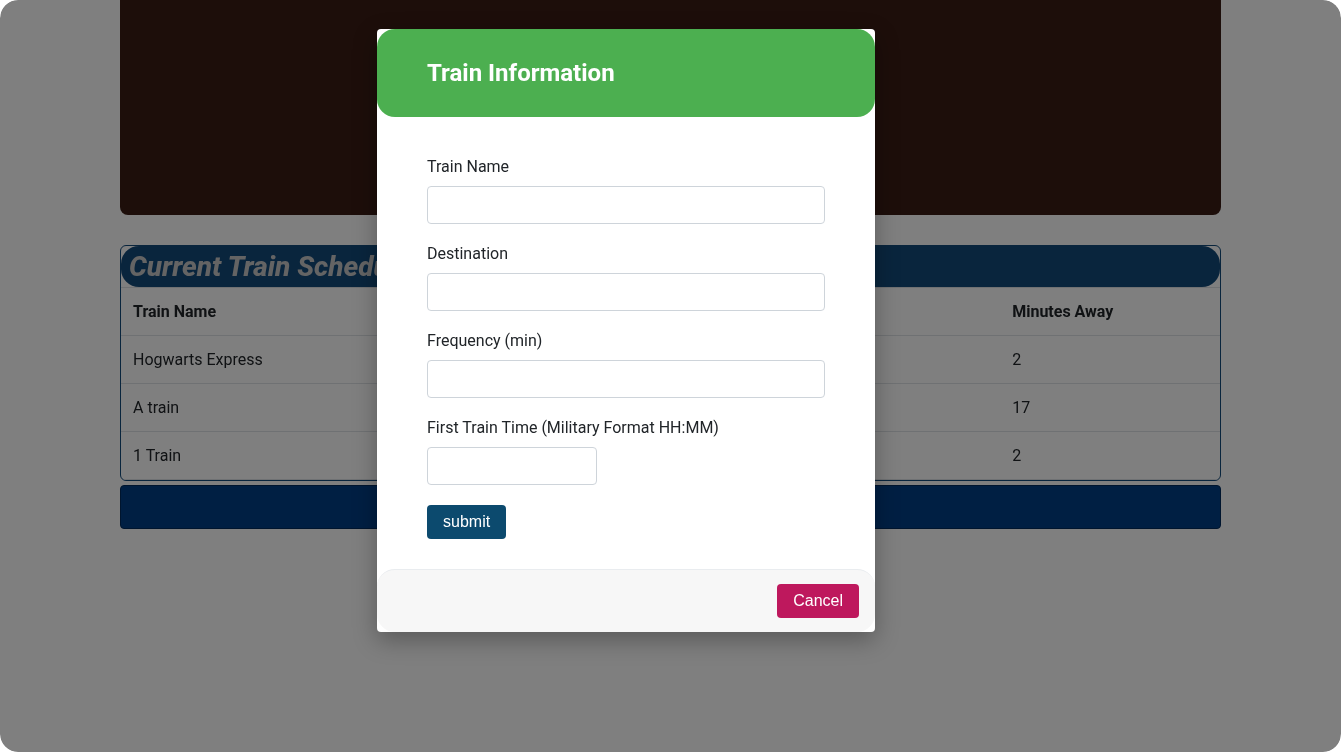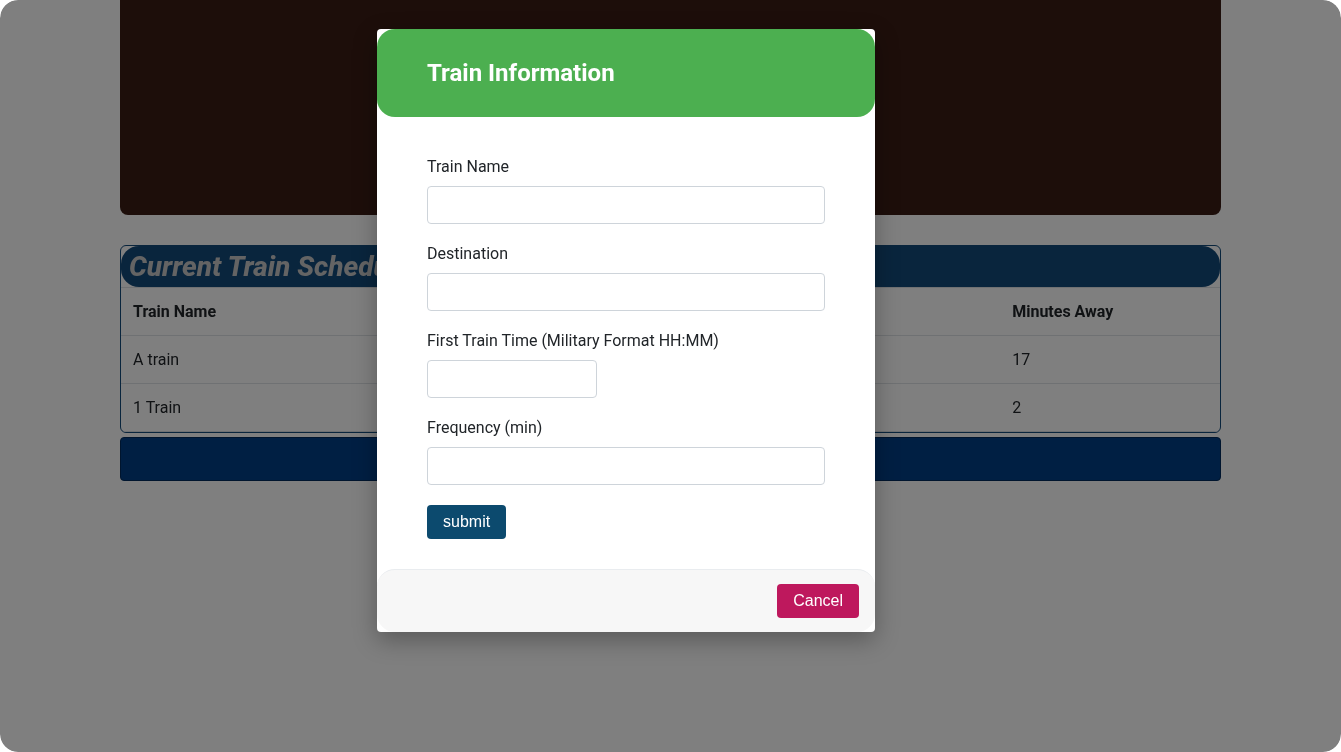--- a/index.html
+++ b/index.html
@@ -166,20 +166,25 @@
     <table>
       <thead>
         <tr>
           <th style="width:55%">Train Name</th>
           <th style="width:25%">Arrival</th>
           <th style="width:20%">Minutes Away</th>
         </tr>
       </thead>
       <tbody>
         <tr>
+          <td>Hogwarts Express</td>
+          <td></td>
+          <td>2</td>
+        </tr>
+        <tr>
           <td>A train</td>
           <td></td>
           <td>17</td>
         </tr>
         <tr>
           <td>1 Train</td>
           <td></td>
           <td>2</td>
         </tr>
       </tbody>
@@ -198,25 +203,25 @@
   <div class="modal-body">
     <div class="form-group">
       <label>Train Name</label>
       <input type="text" class="form-control" value="" style="">
     </div>
     <div class="form-group">
       <label>Destination</label>
       <input type="text" class="form-control" value="" style="">
     </div>
     <div class="form-group">
+      <label>Frequency (min)</label>
+      <input type="text" class="form-control" value="" style="">
+    </div>
+    <div class="form-group">
       <label>First Train Time (Military Format HH:MM)</label>
       <input type="text" class="form-control short" value="" style="">
     </div>
-    <div class="form-group">
-      <label>Frequency (min)</label>
-      <input type="text" class="form-control" value="" style="">
-    </div>
     <button class="btn btn-primary">submit</button>
   </div>
   <div class="modal-footer">
     <button class="btn btn-danger">Cancel</button>
   </div>
 </div>
 
 </body></html>

